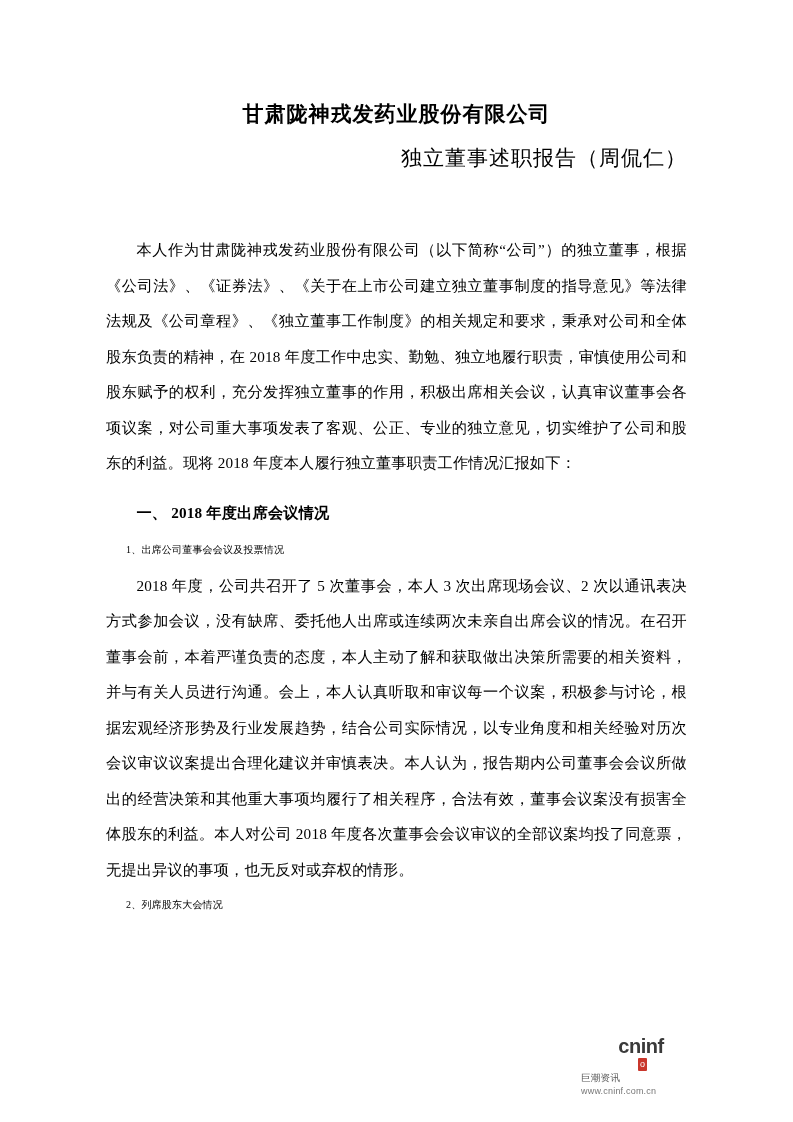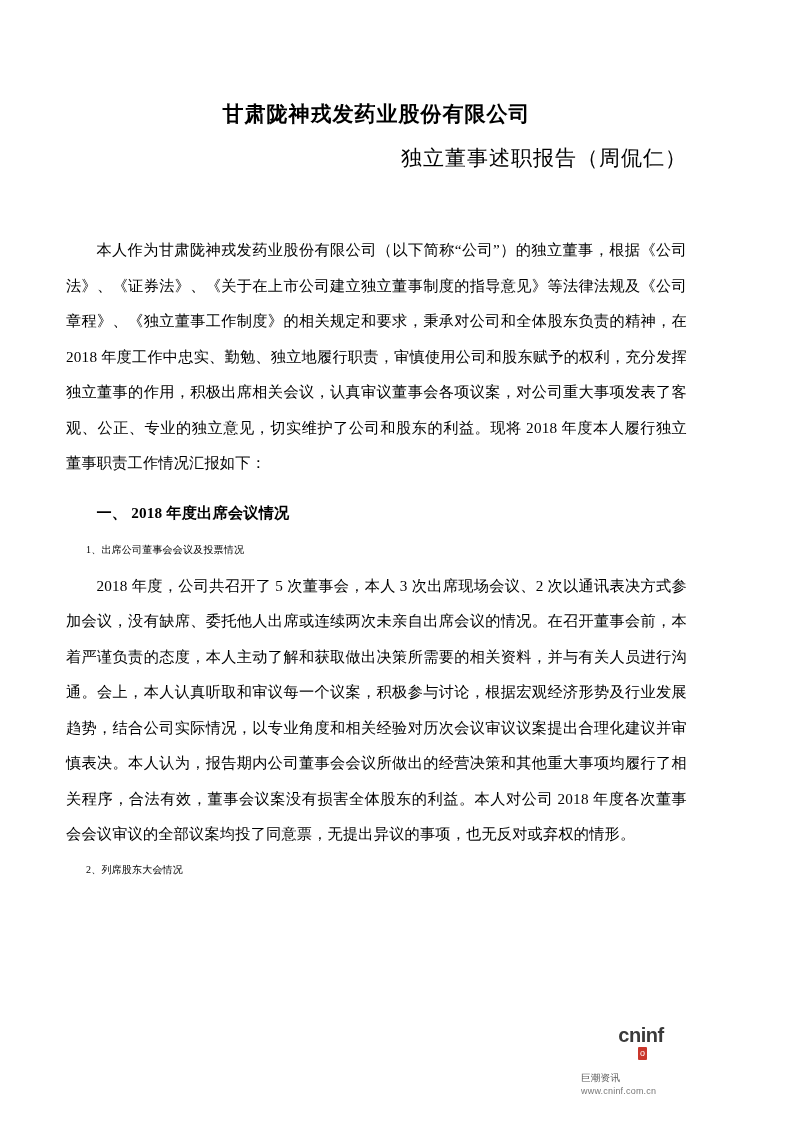--- a/index.html
+++ b/index.html
@@ -13,21 +13,21 @@
     font-family: "Liberation Serif", "DejaVu Serif", serif;
     color: #000000;
     position: relative;
     overflow: hidden;
   }
   .page {
     position: relative;
     width: 793px;
     height: 1122px;
     box-sizing: border-box;
-    padding: 92px 106px 0 66px;
+    padding: 92px 106px 0 106px;
     border-radius: 30px;
   }
   .doc-title {
     text-align: center;
     font-size: 21px;
     font-weight: bold;
     letter-spacing: 1px;
     line-height: 44px;
     margin: 0;
   }
@@ -95,21 +95,21 @@
     line-height: 11px;
     padding: 1px 2px;
     margin-left: 3px;
     border-radius: 1px;
     vertical-align: middle;
   }
   .logo-sub {
     font-family: Liberation Serif, serif;
     font-size: 9.5px;
     color: #555555;
-    margin-top: 12px;
+    margin-top: 1px;
     letter-spacing: 0.3px;
   }
   .logo-url {
     font-family: "Liberation Sans", sans-serif;
     font-size: 9px;
     color: #777777;
     margin-top: 1px;
     letter-spacing: 0.2px;
   }
 </style>

